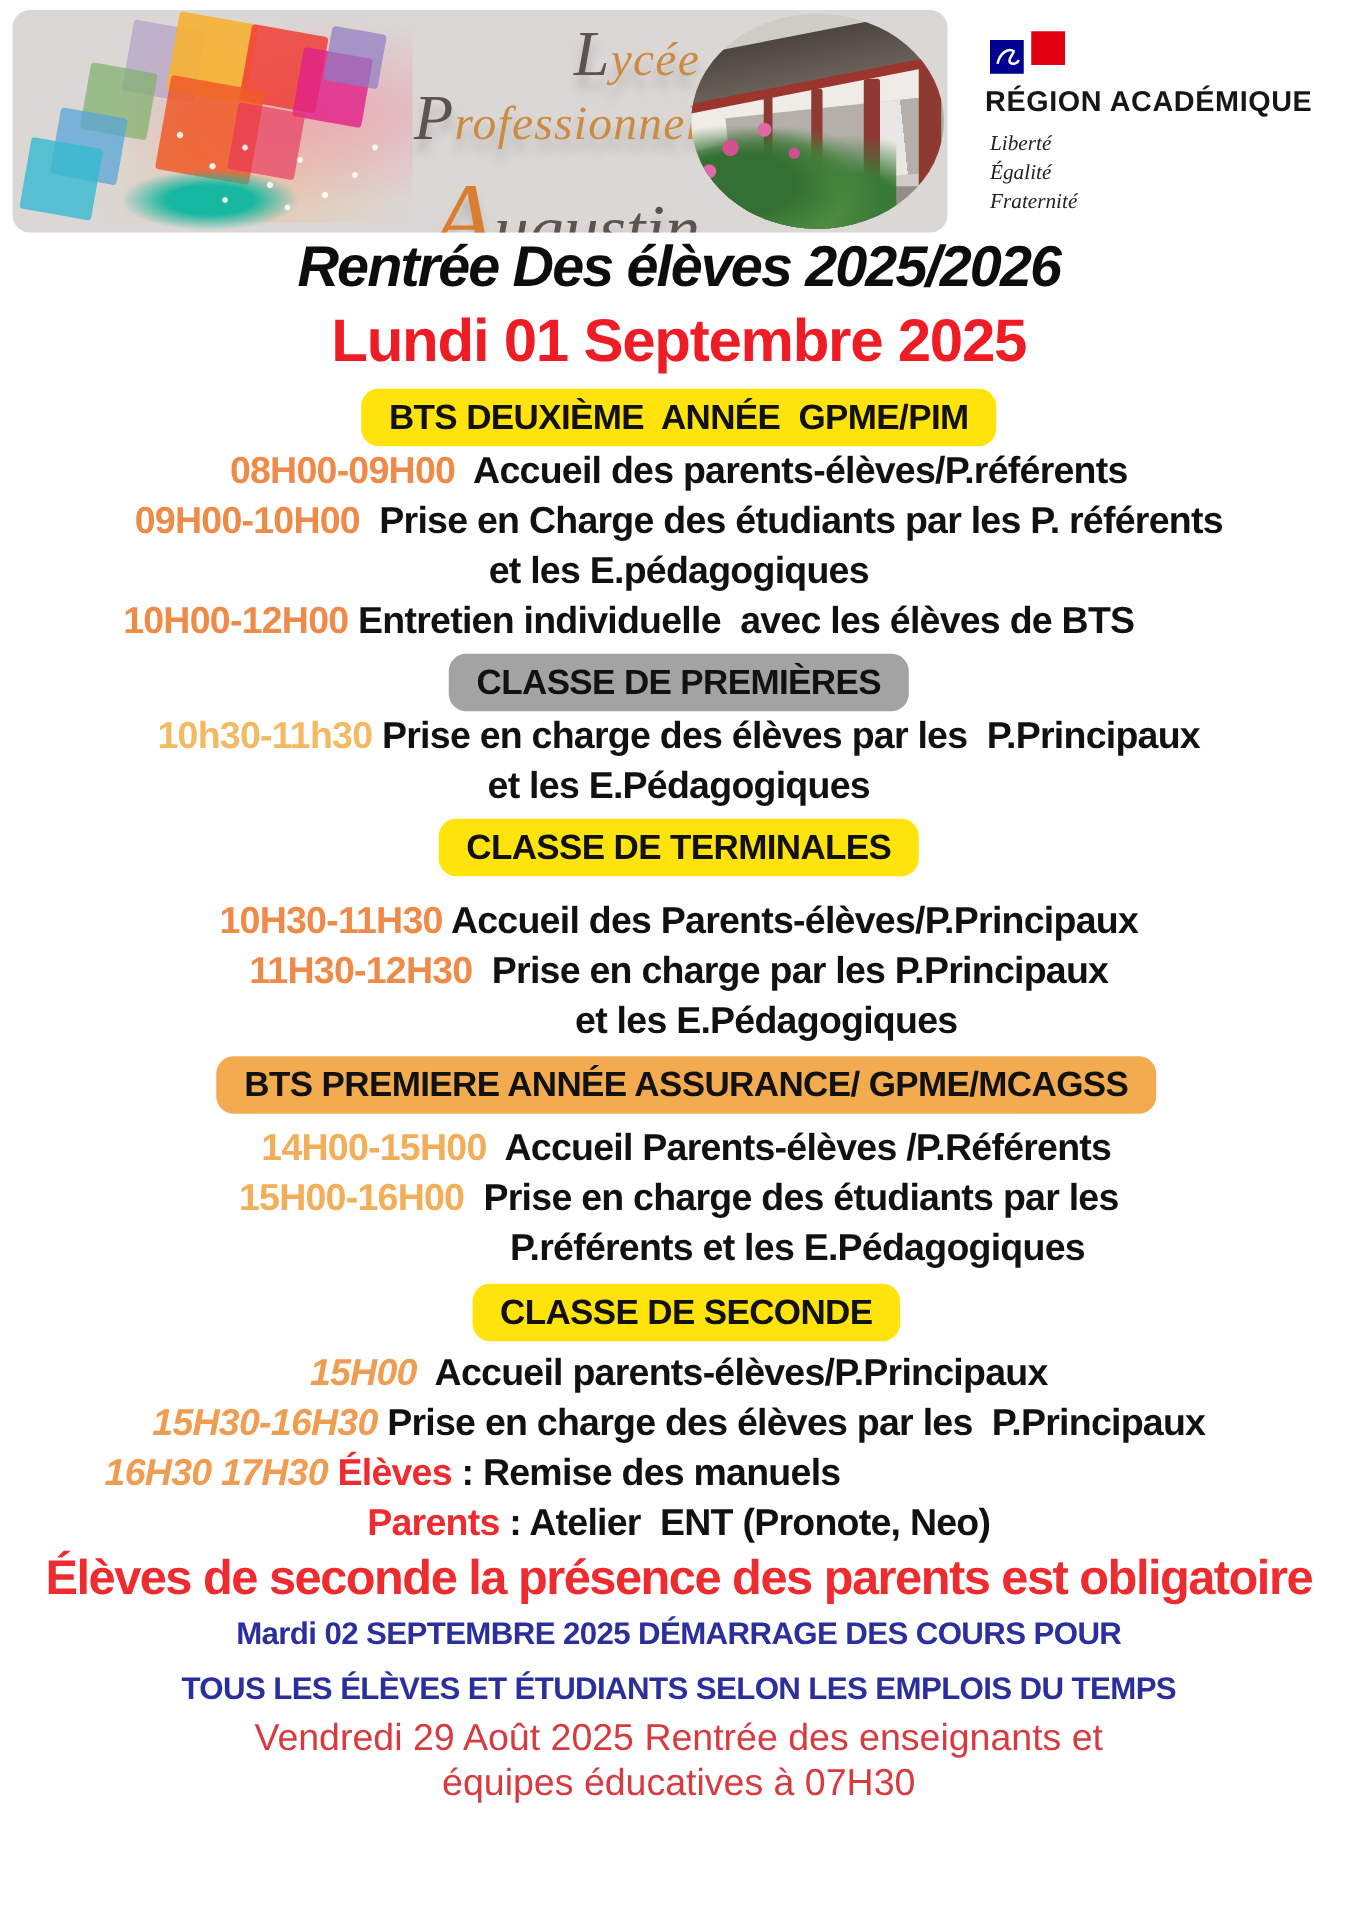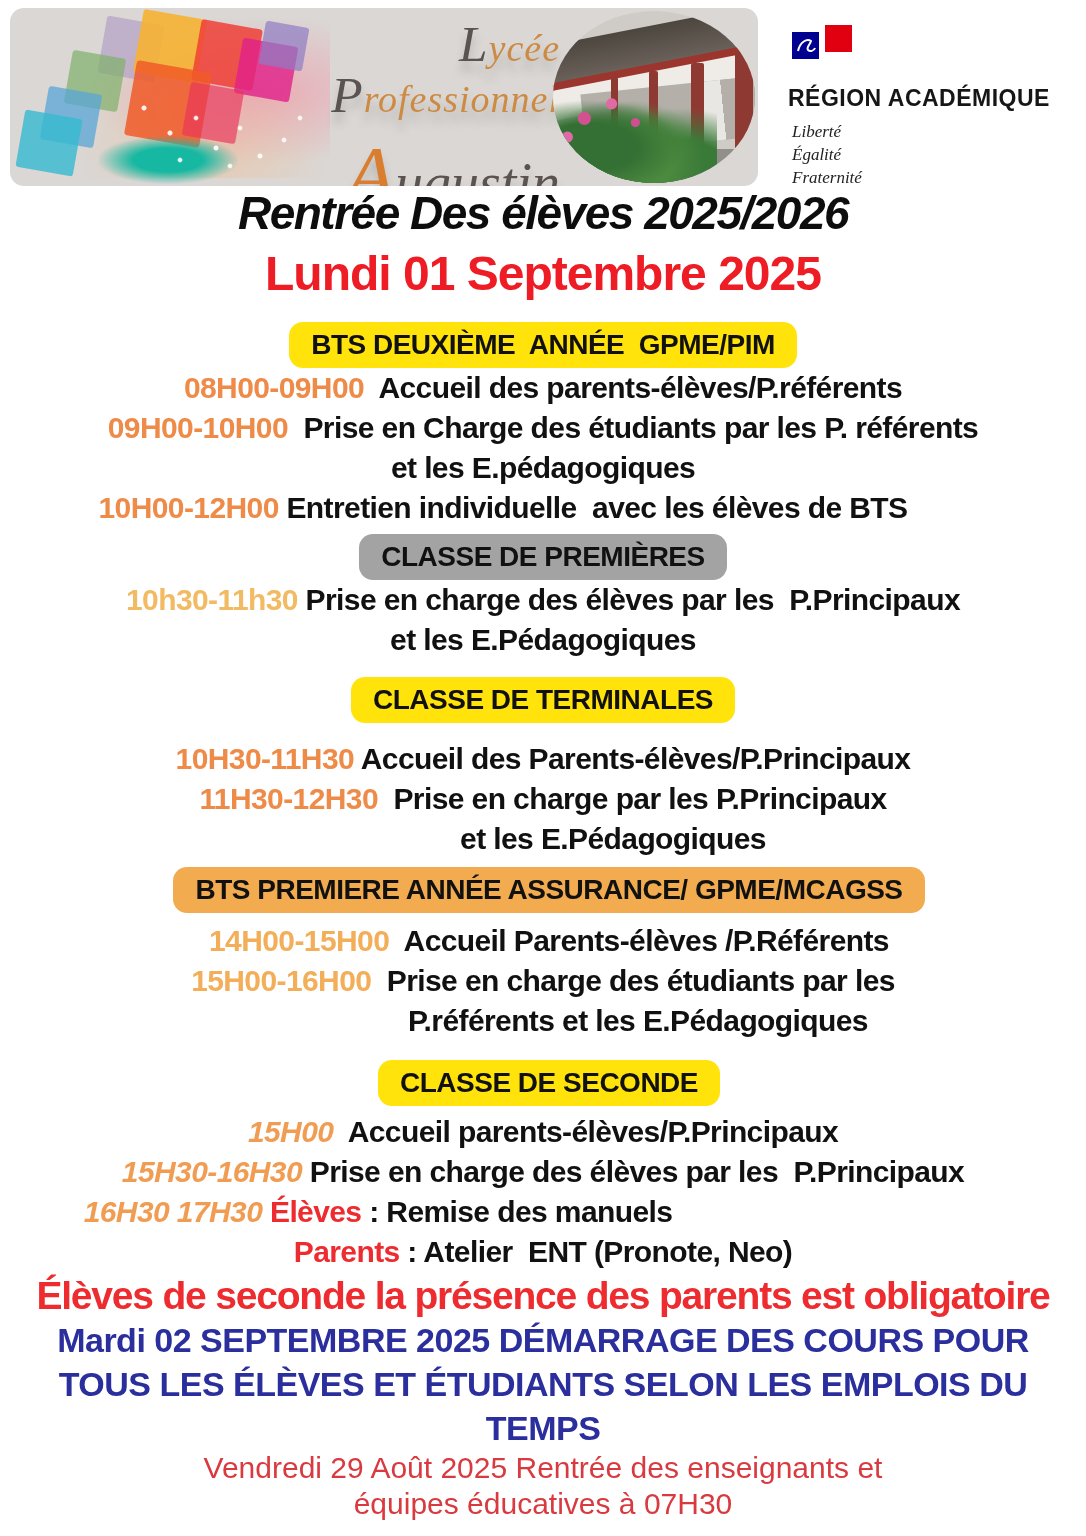--- a/index.html
+++ b/index.html
@@ -87,37 +87,37 @@
       radial-gradient(circle at 52% 38%, #cf4f92 0 4px, transparent 5px),
       radial-gradient(ellipse at 24% 62%, #346f33 0 26%, transparent 52%),
       radial-gradient(ellipse at 52% 76%, #4c8a3f 0 28%, transparent 55%),
       radial-gradient(ellipse at 78% 82%, #3a7a38 0 24%, transparent 50%),
       radial-gradient(ellipse at 40% 92%, #2d6630 0 30%, transparent 58%);
   }
 
   
   .gov { position:absolute; left:788px; top:22px; width:290px; }
   .gov .flag { display:block; margin-left:2px; }
-  .gov .name { margin-top:20px; font-size:23px; font-weight:bold; color:#161616;
+  .gov .name { margin-top:3px; font-size:23px; font-weight:bold; color:#161616;
                line-height:1.25; letter-spacing:.5px; }
   .gov .motto { margin-top:8px; margin-left:4px; font-family:"Liberation Serif", serif;
                 font-style:italic; font-size:17px; color:#222; line-height:1.35; }
 
   
   .main { position:absolute; left:0; top:188px; width:1086px; }
   .title { text-align:center; font-size:46px; font-weight:800; color:#0d0d0d;
            letter-spacing:-1.5px; line-height:1.1;font-style:italic; }
   .date-heading { text-align:center; font-size:48px; font-weight:800; color:#ee1c24;
                   letter-spacing:-1px; margin-top:10px; line-height:1.05; }
 
   
   .badge-row { display:flex; justify-content:center; }
   .badge { border-radius:14px; padding:7px 22px; font-size:28px; font-weight:bold;
            color:#111; white-space:pre; letter-spacing:-0.5px; }
-  .badge.yellow { background:#ffe30a;margin-top:11px; }
+  .badge.yellow { background:#ffe30a; }
   .badge.gold   { background:#a3a3a3; }
   .badge.orange { background:#f2ac4f; }
   .mt12 { margin-top:12px; } .mt6 { margin-top:6px; } .mt8 { margin-top:8px;padding-left:12px; }
   .mt16 { margin-top:16px; }
 
   .row { text-align:center; font-size:30px; font-weight:bold; color:#111;
          line-height:40px; letter-spacing:-0.6px; }
   .row span { white-space:pre-wrap; }
   .t-deep { color:#ee8b49; }
   .t-gold { color:#f2bb63; }
@@ -125,21 +125,21 @@
   .t-mid  { color:#f09c52;font-style:italic; }
   .red-label { color:#ee2b2e; }
   .shift-l40  { transform:translateX(-40px); }
   .shift-r70  { transform:translateX(70px); }
   .shift-r95  { transform:translateX(95px); }
   .shift-l165 { transform:translateX(-165px); }
 
   
   .notice { text-align:center; font-size:39px; font-weight:bold; color:#ee2b2e;
             letter-spacing:-1.2px; line-height:44px; margin-top:2px; }
-  .navy { text-align:center; font-size:34px; font-weight:bold; color:#2b2f9d;
+  .navy { text-align:center; font-size:25px; font-weight:bold; color:#2b2f9d;
           letter-spacing:-0.5px; line-height:44px; }
   .red-reg { text-align:center; font-size:30px; font-weight:400; color:#d93a40;
              line-height:36px; }
 </style>
 </head>
 <body>
 
 <div class="page">
 
   <div class="banner">

